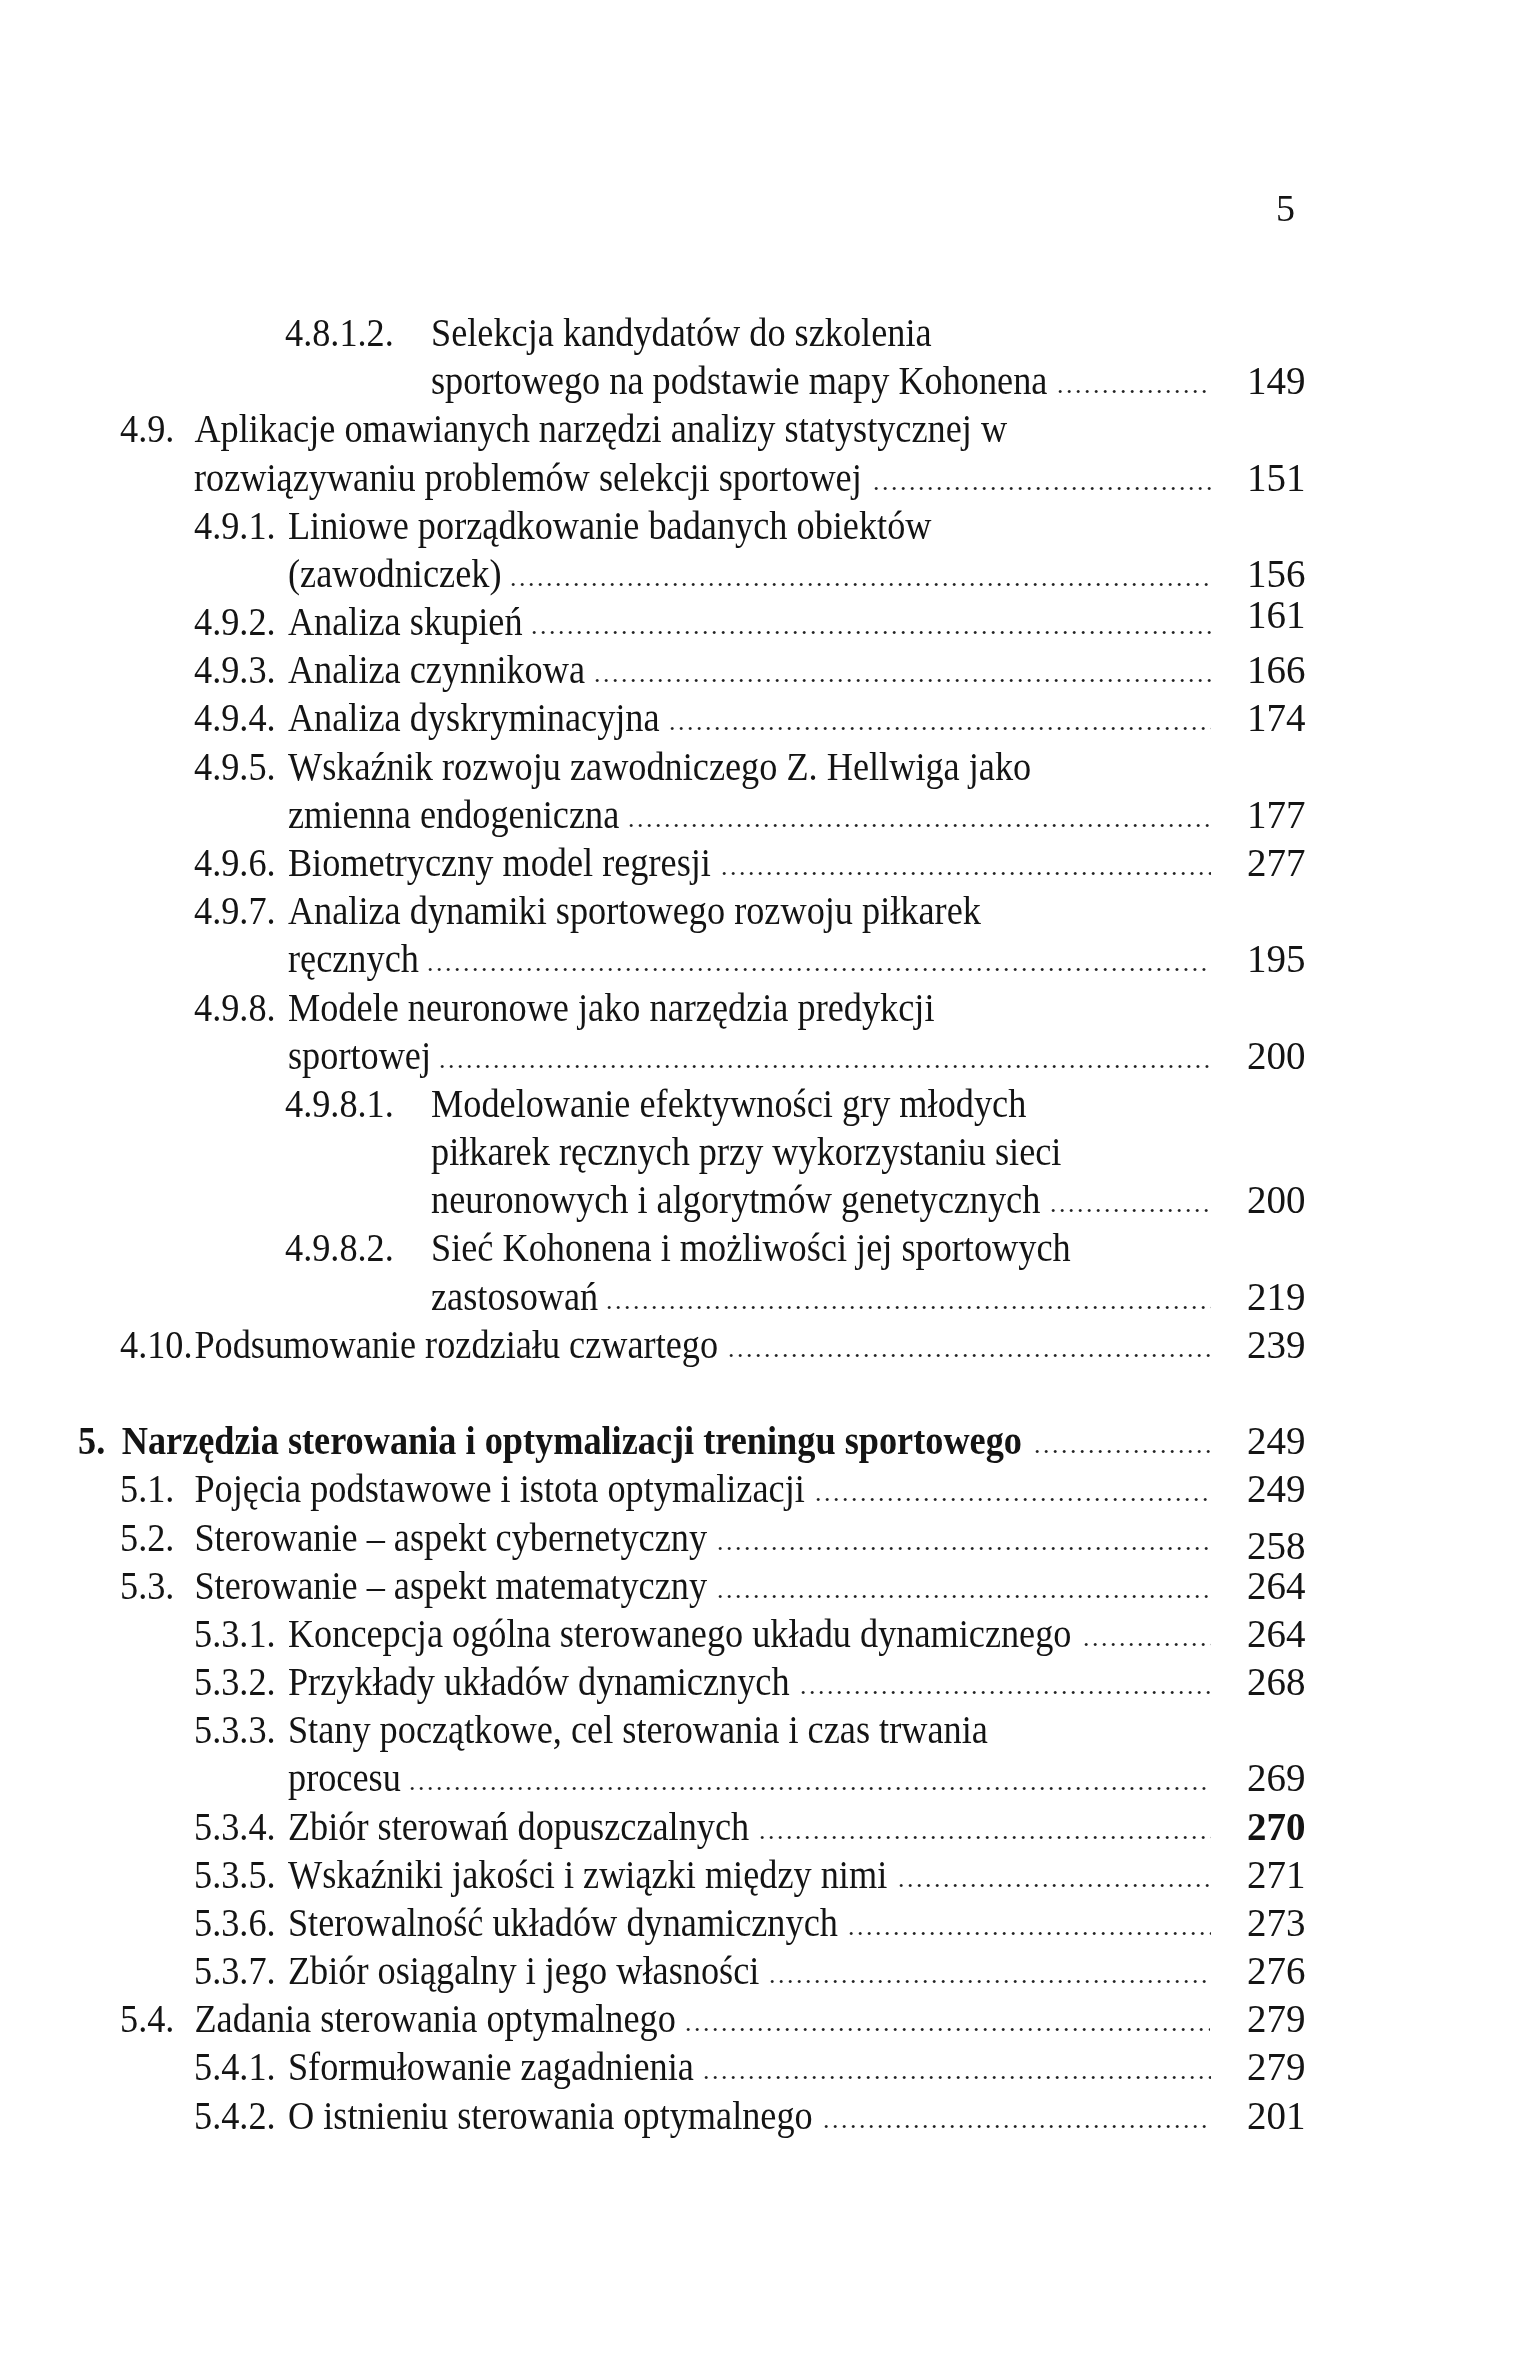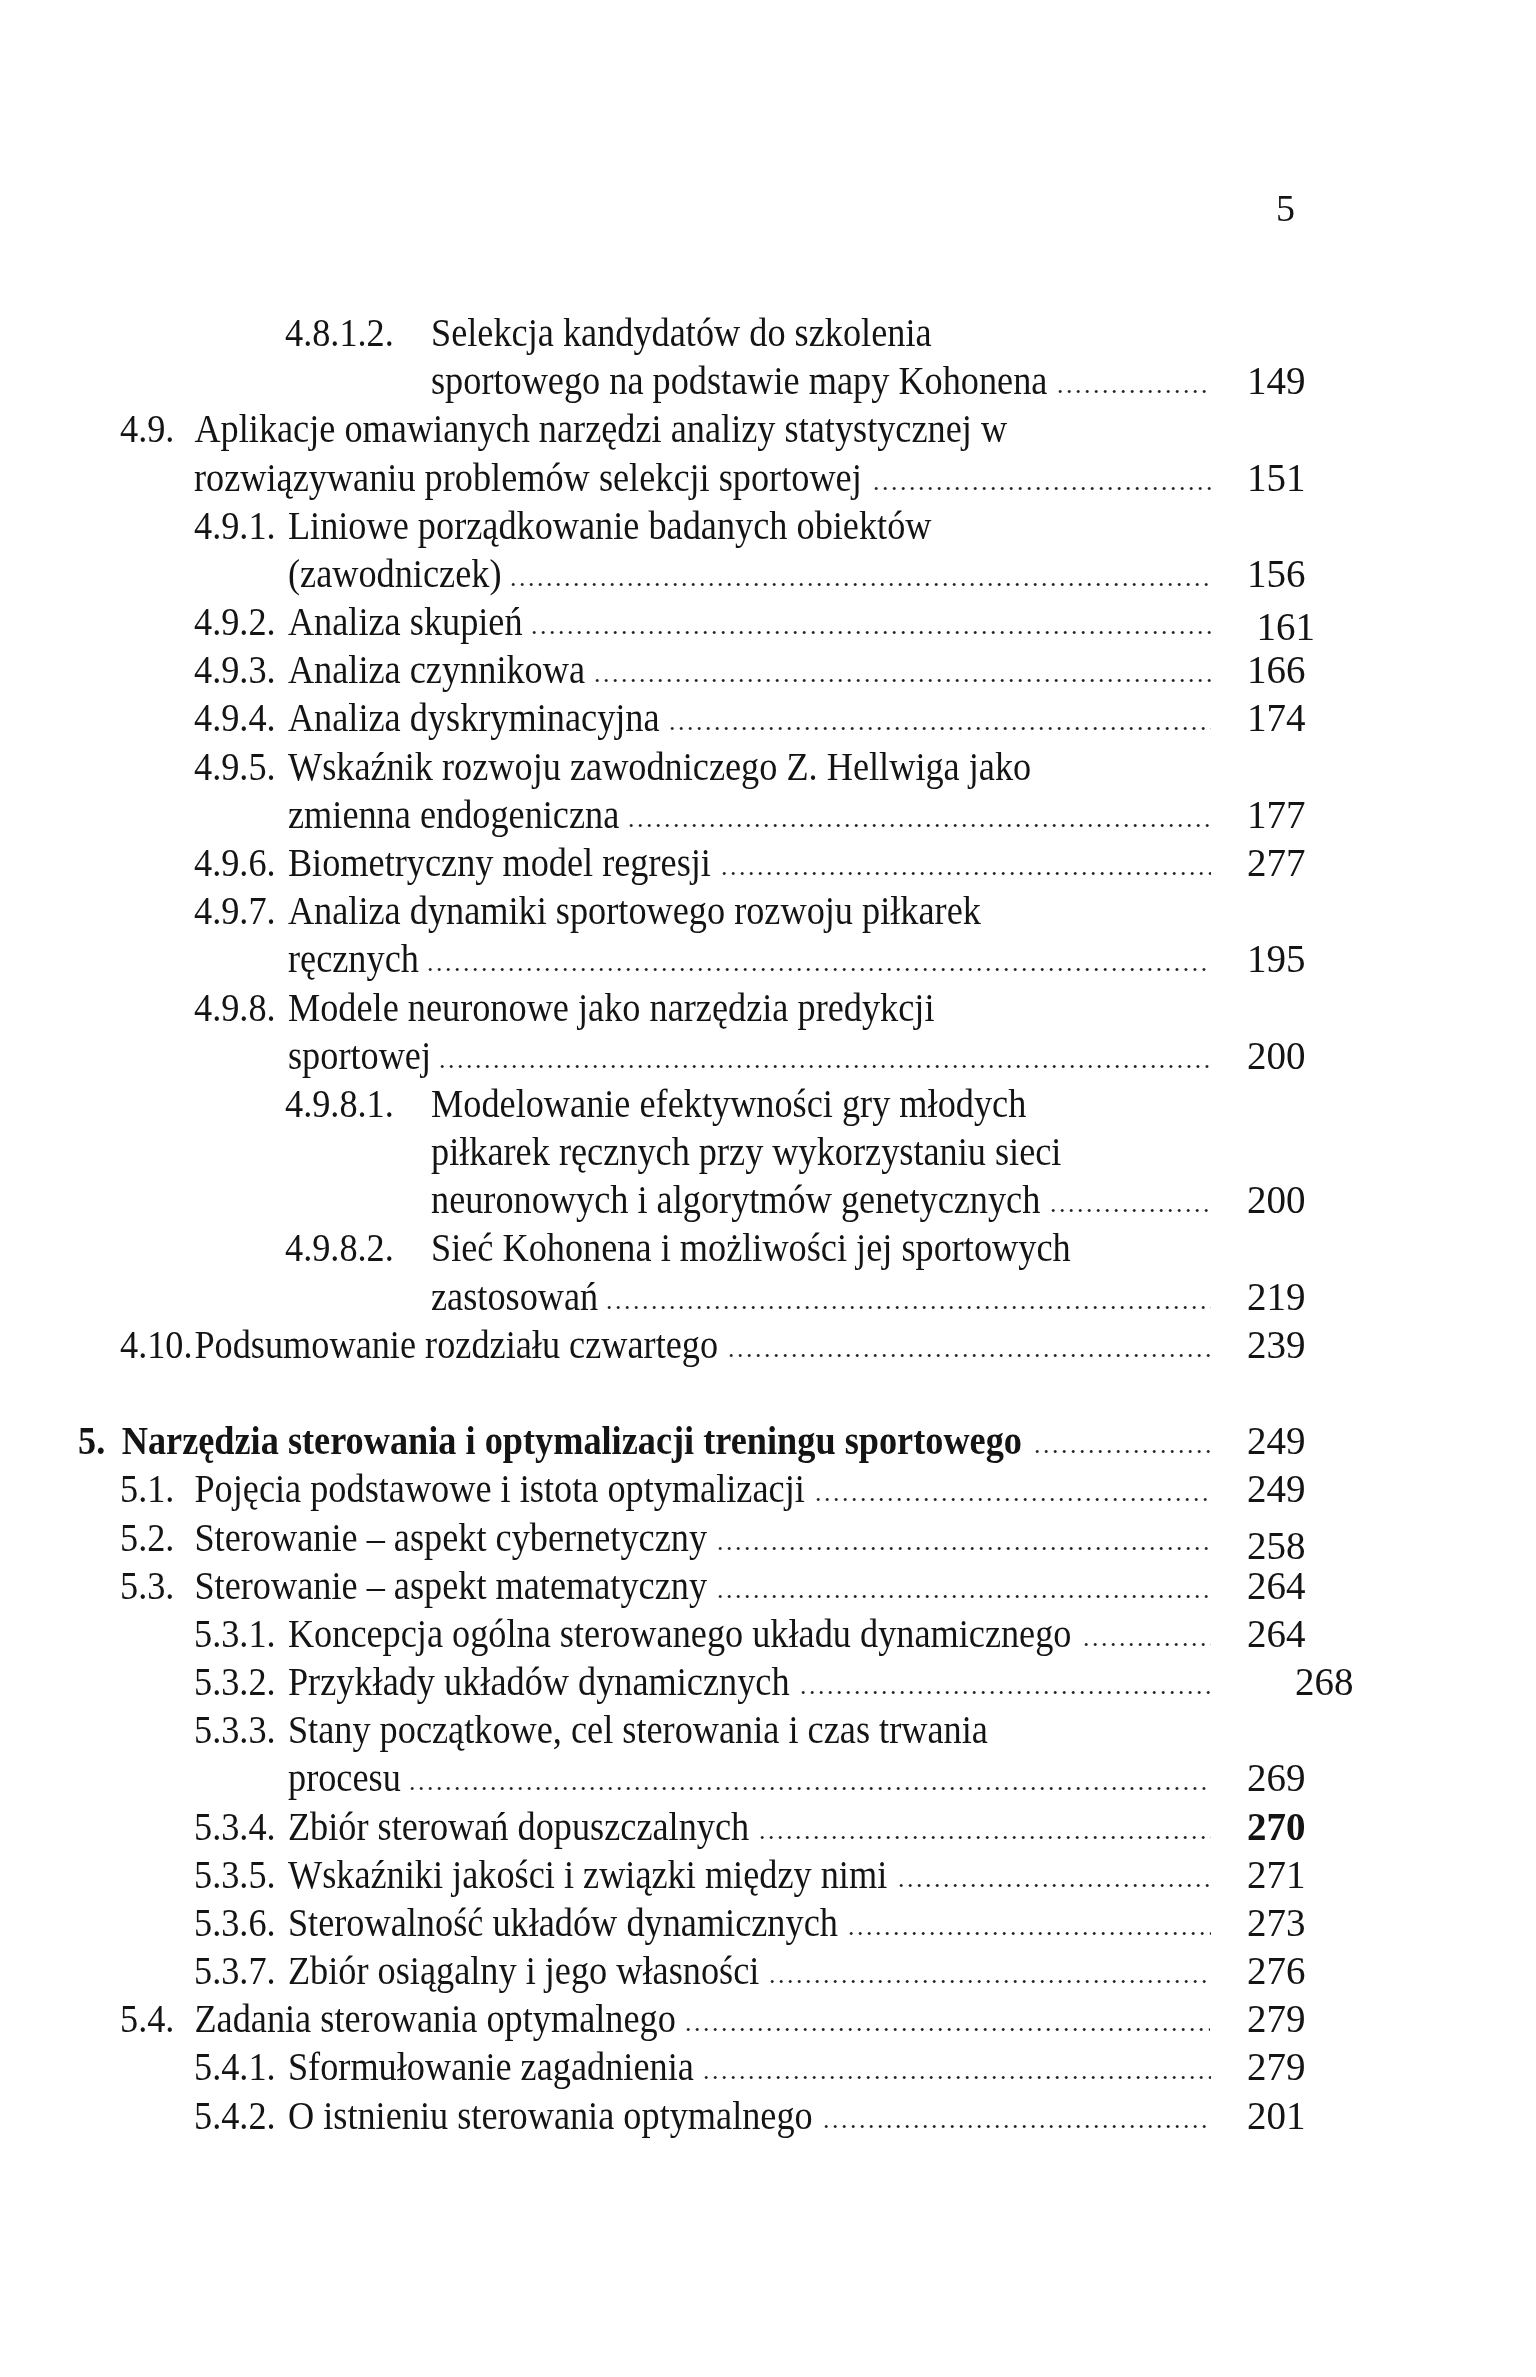--- a/index.html
+++ b/index.html
@@ -28,21 +28,21 @@
     <div class="row" style="top: 96px; left: 120px;"><span class="num" style="width: 80px;">4.9.</span><span class="txt">Aplikacje omawianych narzędzi analizy statystycznej w</span></div>
     <div class="row" style="top: 145px; left: 194px;"><span class="txt">rozwiązywaniu problemów selekcji sportowej</span></div>
     <div class="leader" style="left: 873px; width: 338px; top: 145px;">........................................................................................................................................................................................................</div>
     <div class="pg" style="top: 145px;">151</div>
     <div class="row" style="top: 193px; left: 194px;"><span class="num" style="width: 101px;">4.9.1.</span><span class="txt">Liniowe porządkowanie badanych obiektów</span></div>
     <div class="row" style="top: 241px; left: 288px;"><span class="txt">(zawodniczek)</span></div>
     <div class="leader" style="left: 510px; width: 701px; top: 241px;">........................................................................................................................................................................................................</div>
     <div class="pg" style="top: 241px;">156</div>
     <div class="row" style="top: 289px; left: 194px;"><span class="num" style="width: 101px;">4.9.2.</span><span class="txt">Analiza skupień</span></div>
     <div class="leader" style="left: 531px; width: 680px; top: 289px;">........................................................................................................................................................................................................</div>
-    <div class="pg" style="top: 294px; text-align: right;">161</div>
+    <div class="pg" style="top: 282px;">161</div>
     <div class="row" style="top: 337px; left: 194px;"><span class="num" style="width: 101px;">4.9.3.</span><span class="txt">Analiza czynnikowa</span></div>
     <div class="leader" style="left: 594px; width: 617px; top: 337px;">........................................................................................................................................................................................................</div>
     <div class="pg" style="top: 337px;">166</div>
     <div class="row" style="top: 385px; left: 194px;"><span class="num" style="width: 101px;">4.9.4.</span><span class="txt">Analiza dyskryminacyjna</span></div>
     <div class="leader" style="left: 669px; width: 542px; top: 385px;">........................................................................................................................................................................................................</div>
     <div class="pg" style="top: 385px;">174</div>
     <div class="row" style="top: 434px; left: 194px;"><span class="num" style="width: 101px;">4.9.5.</span><span class="txt">Wskaźnik rozwoju zawodniczego Z. Hellwiga jako</span></div>
     <div class="row" style="top: 482px; left: 288px;"><span class="txt">zmienna endogeniczna</span></div>
     <div class="leader" style="left: 628px; width: 583px; top: 482px;">........................................................................................................................................................................................................</div>
     <div class="pg" style="top: 482px;">177</div>
@@ -79,21 +79,21 @@
     <div class="leader" style="left: 717px; width: 494px; top: 1205px;">........................................................................................................................................................................................................</div>
     <div class="pg" style="top: 1205px; margin-top: 8px;">258</div>
     <div class="row" style="top: 1253px; left: 120px;"><span class="num" style="width: 80px;">5.3.</span><span class="txt">Sterowanie – aspekt matematyczny</span></div>
     <div class="leader" style="left: 717px; width: 494px; top: 1253px;">........................................................................................................................................................................................................</div>
     <div class="pg" style="top: 1253px;">264</div>
     <div class="row" style="top: 1301px; left: 194px;"><span class="num" style="width: 101px;">5.3.1.</span><span class="txt">Koncepcja ogólna sterowanego układu dynamicznego</span></div>
     <div class="leader" style="left: 1083px; width: 128px; top: 1301px;">........................................................................................................................................................................................................</div>
     <div class="pg" style="top: 1301px;">264</div>
     <div class="row" style="top: 1349px; left: 194px;"><span class="num" style="width: 101px;">5.3.2.</span><span class="txt">Przykłady układów dynamicznych</span></div>
     <div class="leader" style="left: 800px; width: 411px; top: 1349px;">........................................................................................................................................................................................................</div>
-    <div class="pg" style="top: 1349px; margin-left: 48px;">268</div>
+    <div class="pg" style="top: 1349px;">268</div>
     <div class="row" style="top: 1397px; left: 194px;"><span class="num" style="width: 101px;">5.3.3.</span><span class="txt">Stany początkowe, cel sterowania i czas trwania</span></div>
     <div class="row" style="top: 1445px; left: 288px;"><span class="txt">procesu</span></div>
     <div class="leader" style="left: 409px; width: 802px; top: 1445px;">........................................................................................................................................................................................................</div>
     <div class="pg" style="top: 1445px;">269</div>
     <div class="row" style="top: 1494px; left: 194px;"><span class="num" style="width: 101px;">5.3.4.</span><span class="txt">Zbiór sterowań dopuszczalnych</span></div>
     <div class="leader" style="left: 759px; width: 452px; top: 1494px;">........................................................................................................................................................................................................</div>
     <div class="pg" style="top: 1494px; font-weight: bold;">270</div>
     <div class="row" style="top: 1542px; left: 194px;"><span class="num" style="width: 101px;">5.3.5.</span><span class="txt">Wskaźniki jakości i związki między nimi</span></div>
     <div class="leader" style="left: 898px; width: 313px; top: 1542px;">........................................................................................................................................................................................................</div>
     <div class="pg" style="top: 1542px;">271</div>

